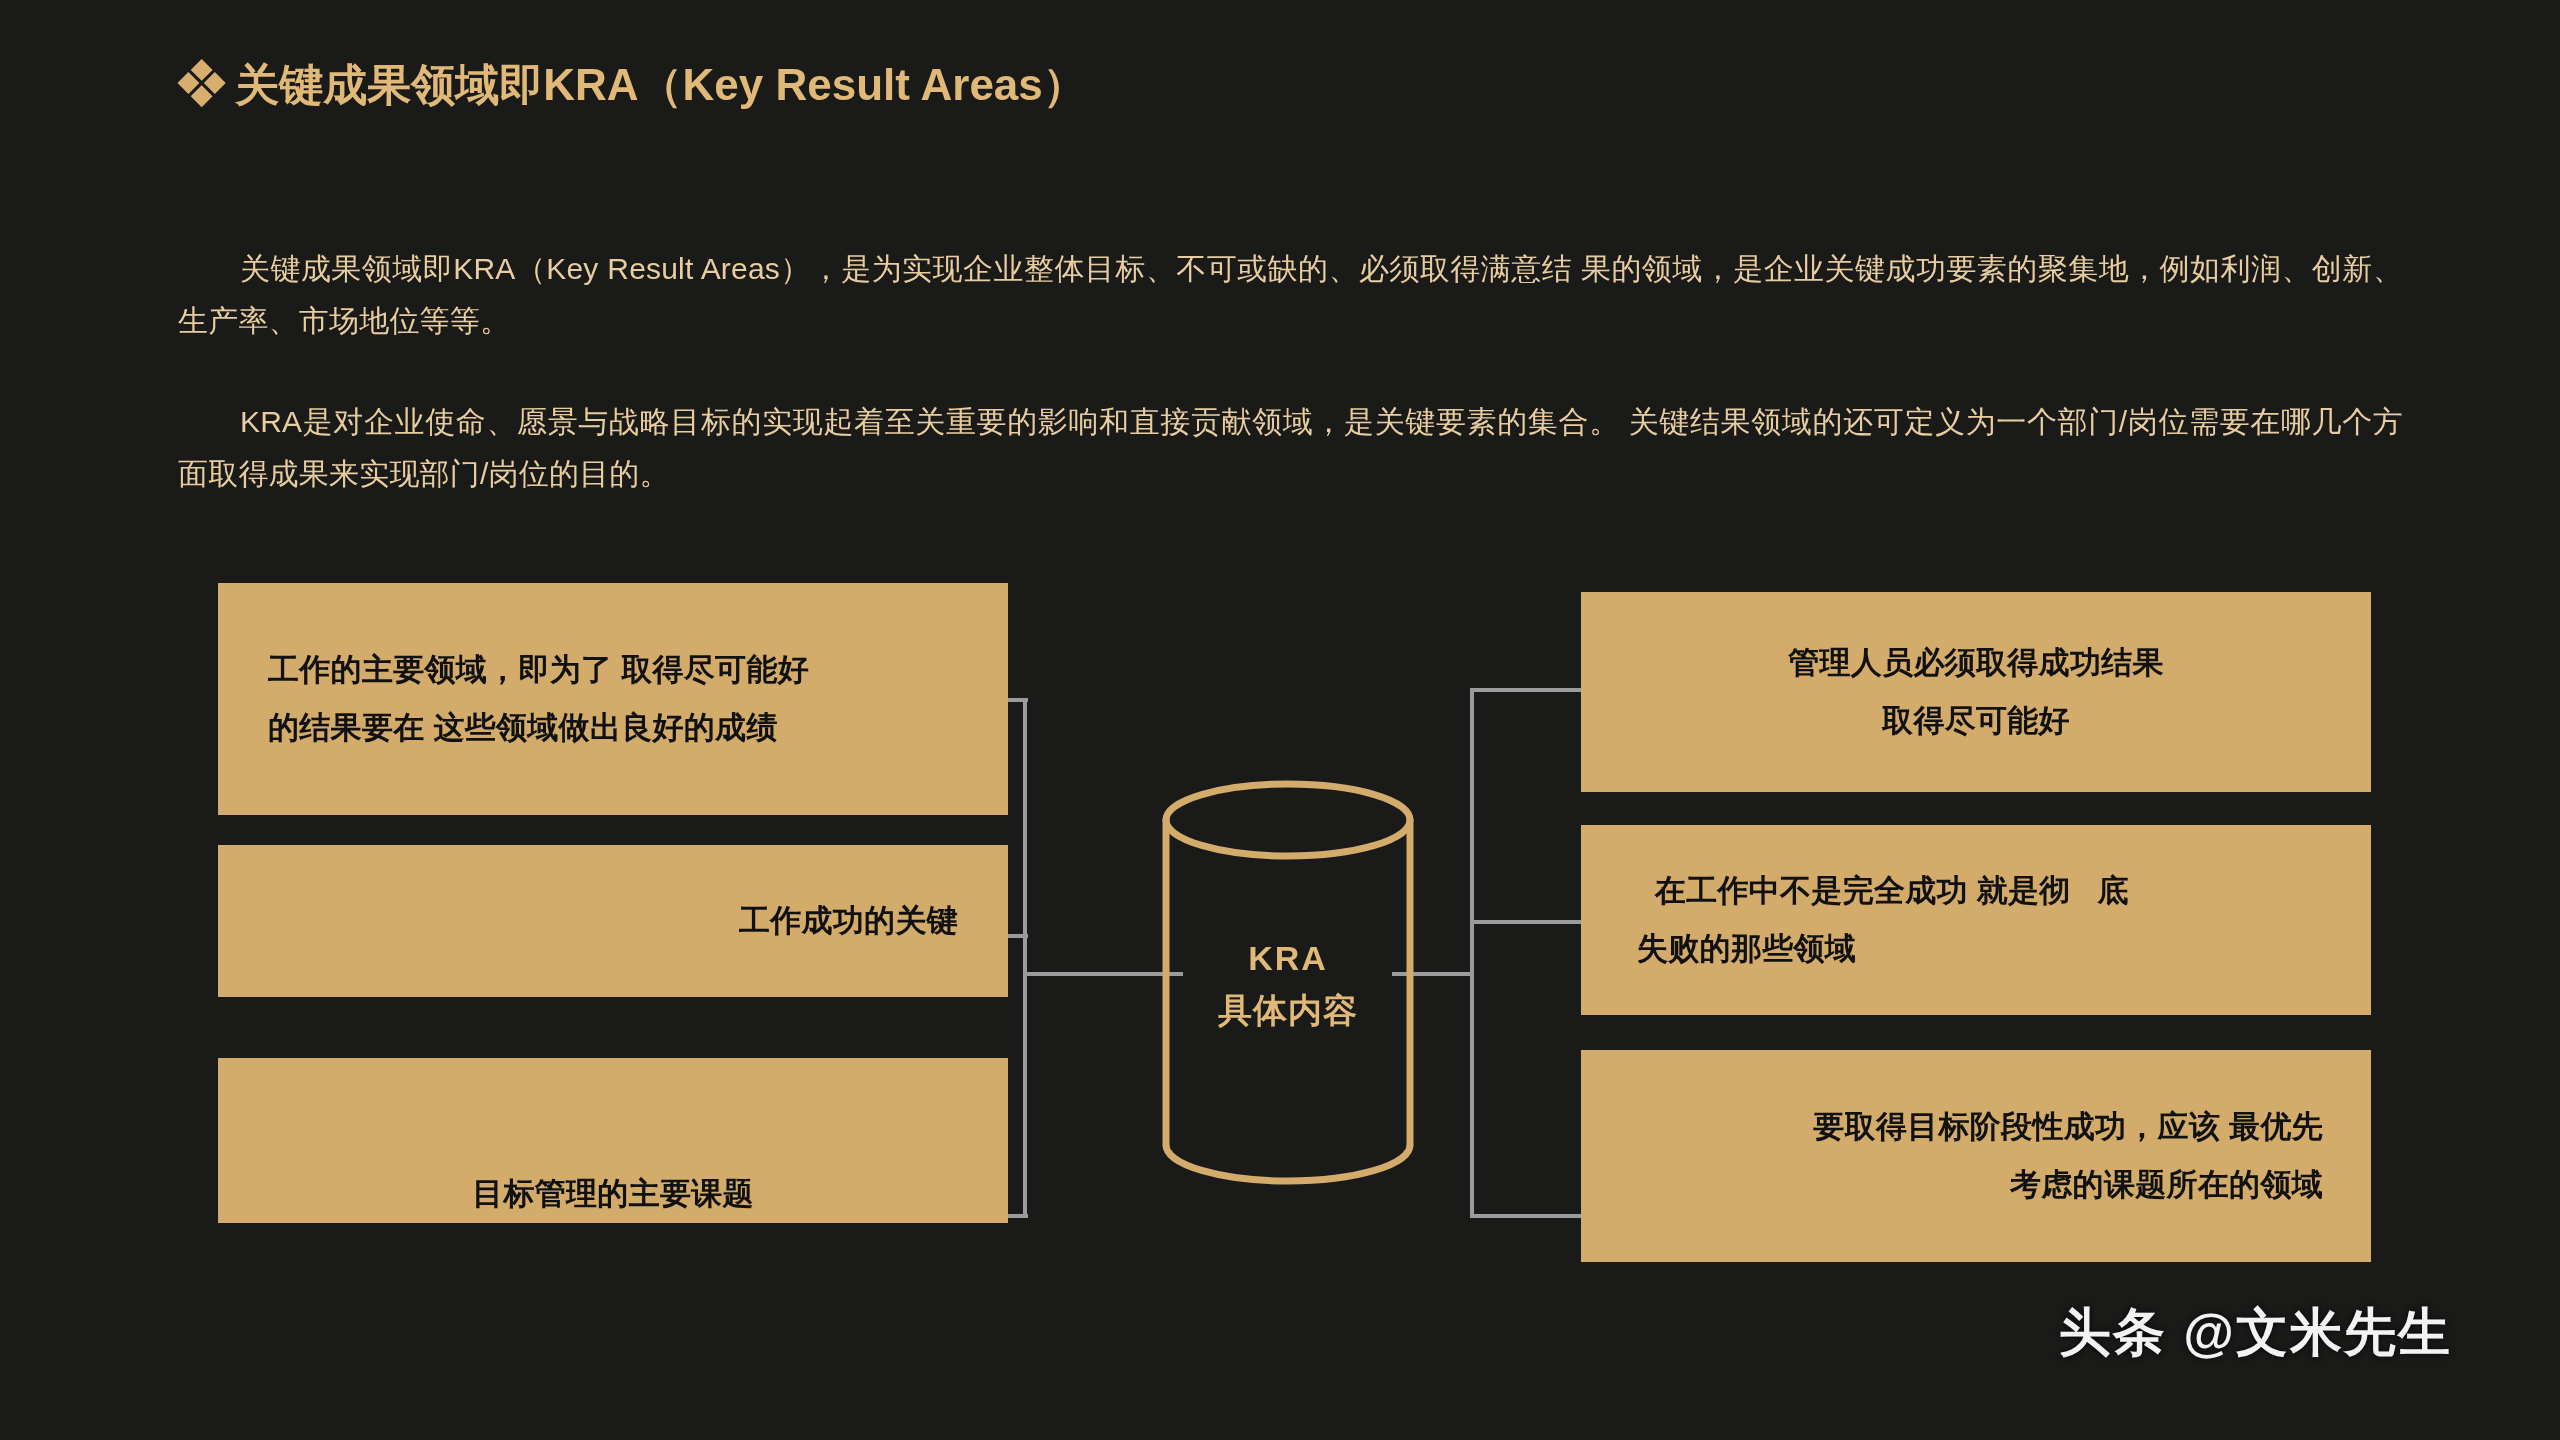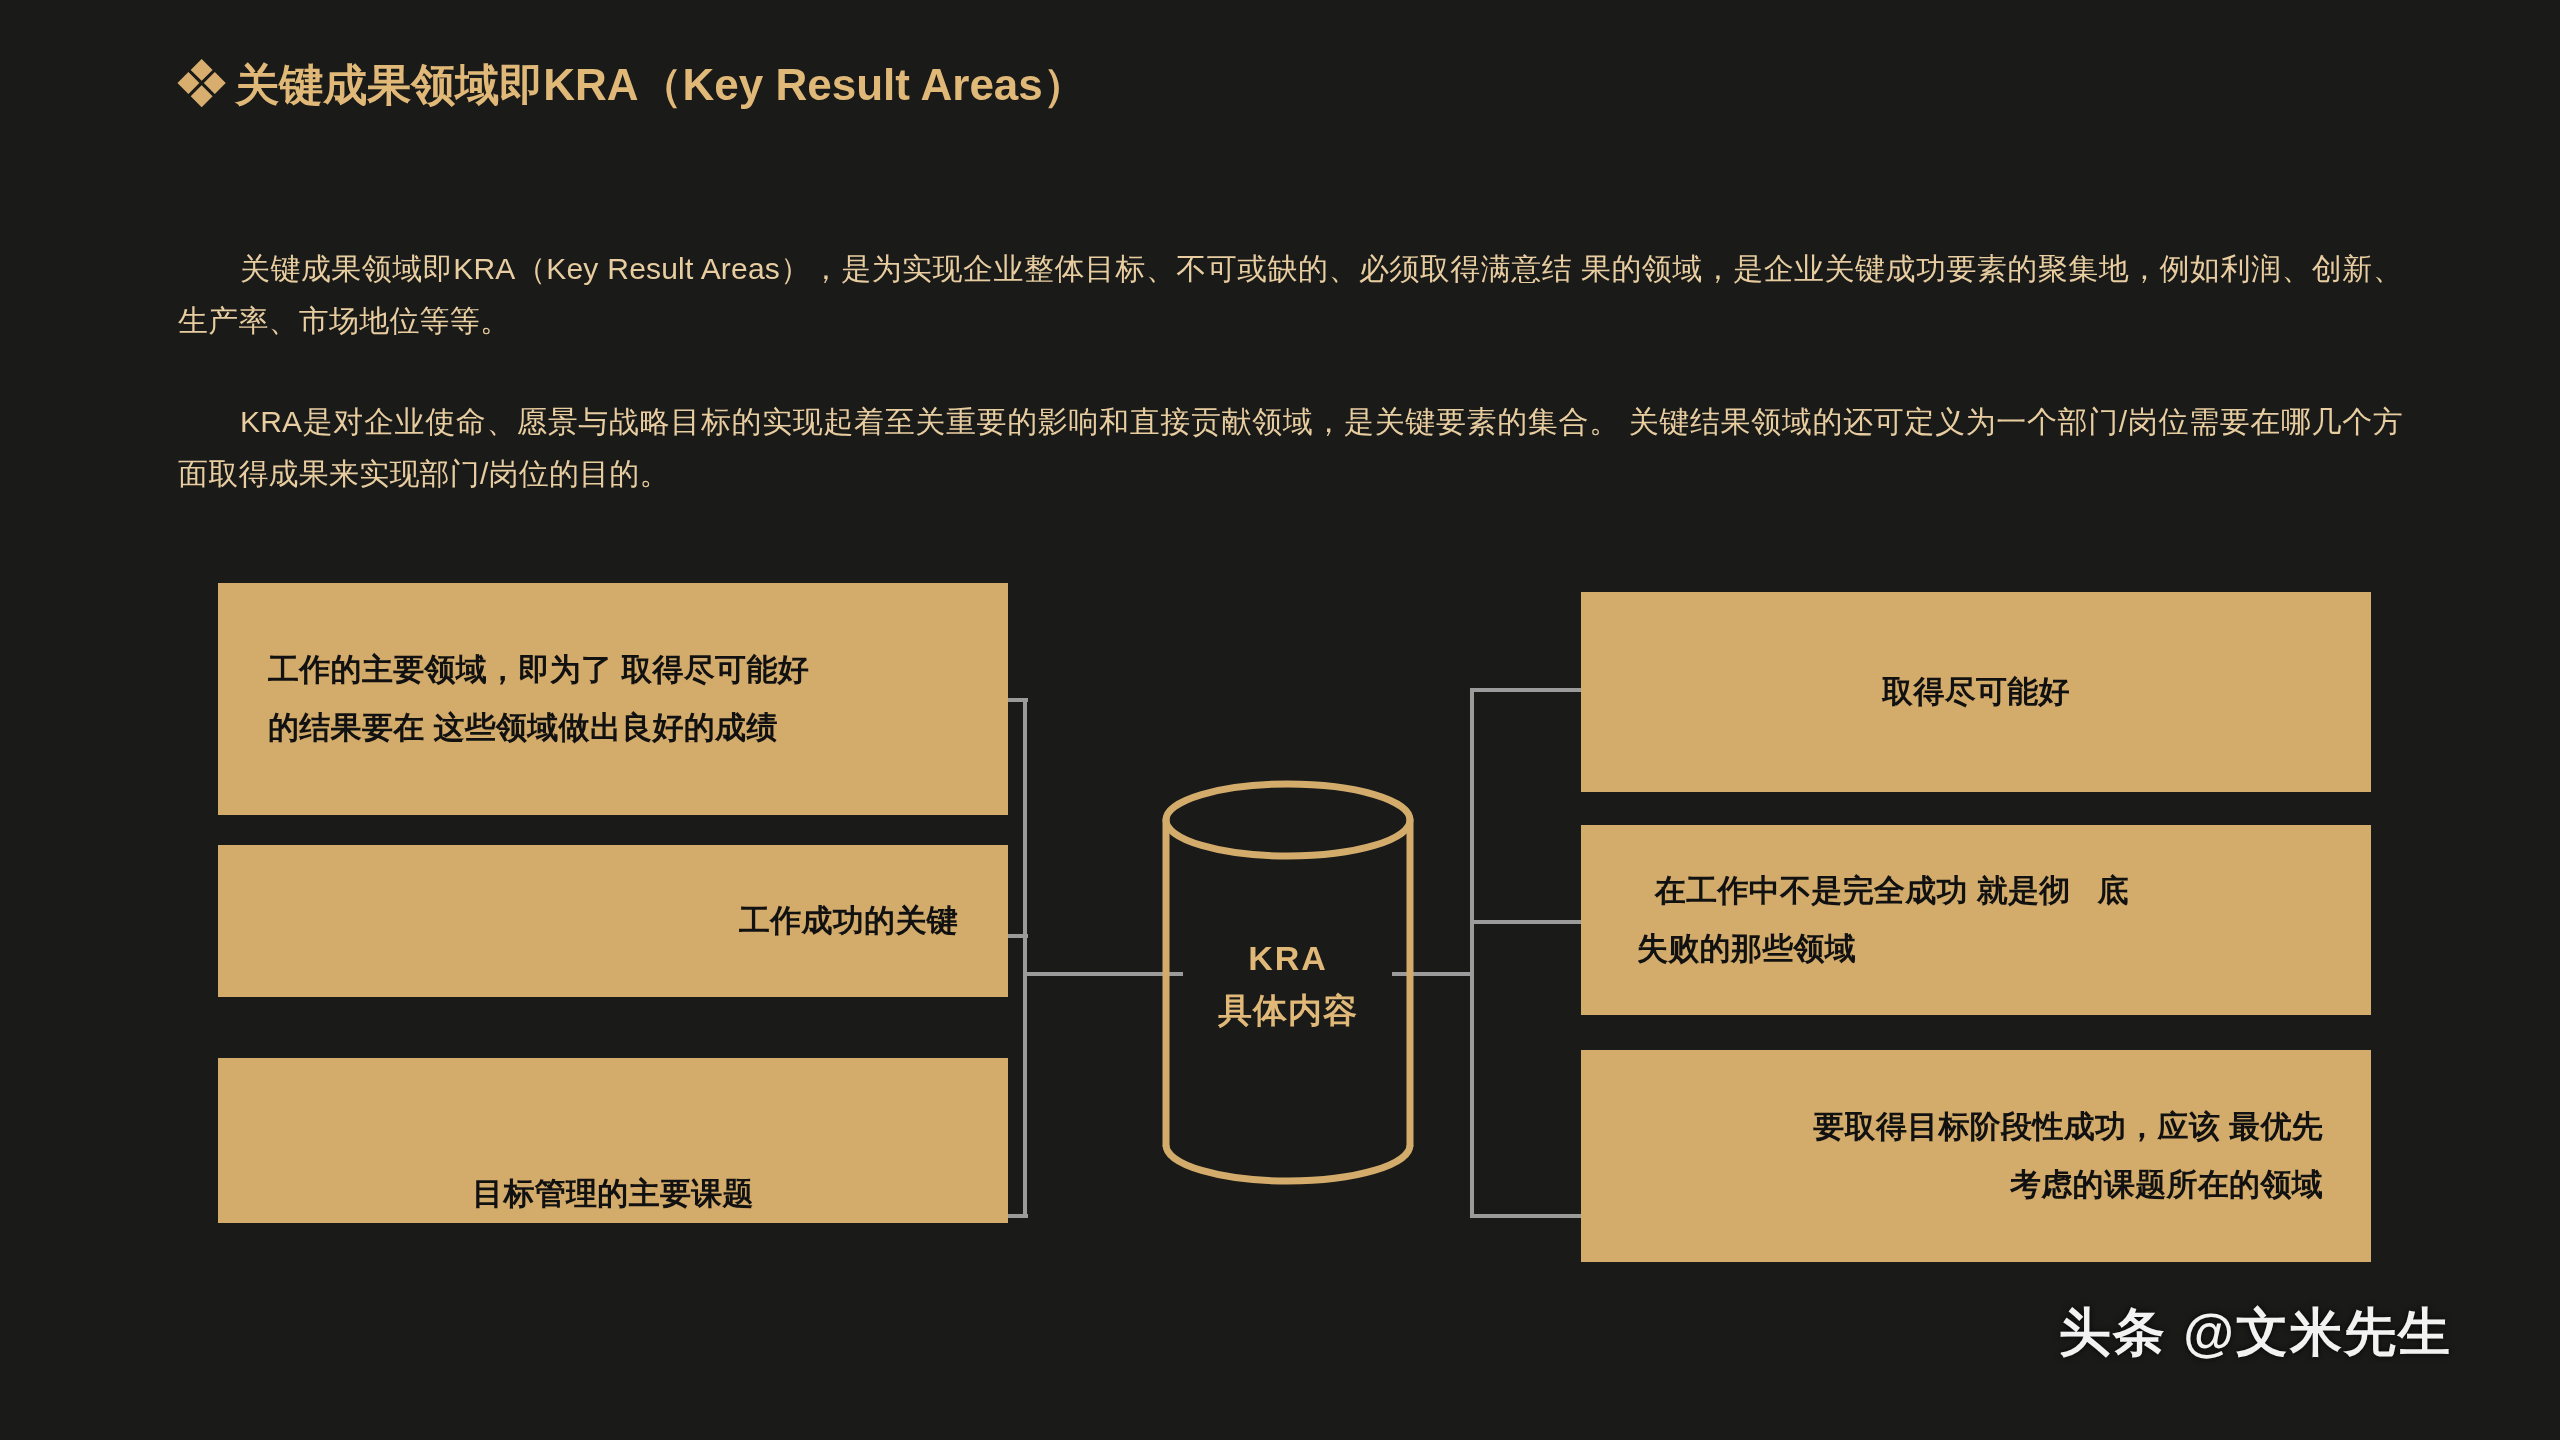--- a/index.html
+++ b/index.html
@@ -170,20 +170,21 @@
       <span class="ln">的结果要在 这些领域做出良好的成绩</span>
     </div>
     <div id="box-l2" class="node-box">
       <span class="ln">工作成功的关键</span>
     </div>
     <div id="box-l3" class="node-box">
       <span class="ln">目标管理的主要课题</span>
     </div>
 
     <div id="box-r1" class="node-box">
+      <span class="ln">管理人员必须取得成功结果</span>
       <span class="ln">取得尽可能好</span>
     </div>
     <div id="box-r2" class="node-box">
       <span class="ln">  在工作中不是完全成功 就是彻   底</span>
       <span class="ln">失败的那些领域</span>
     </div>
     <div id="box-r3" class="node-box">
       <span class="ln">要取得目标阶段性成功，应该 最优先</span>
       <span class="ln">考虑的课题所在的领域</span>
     </div>

